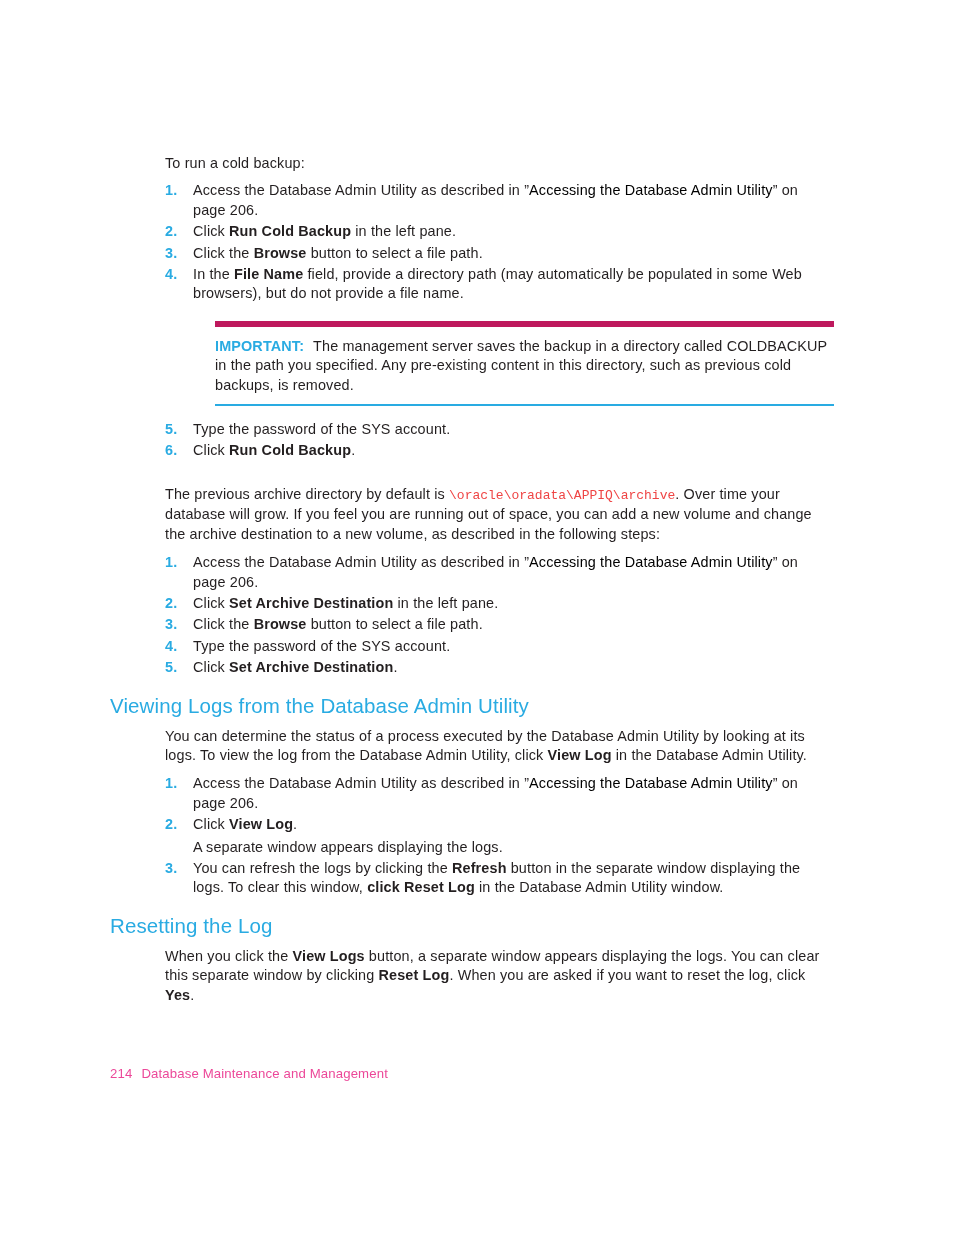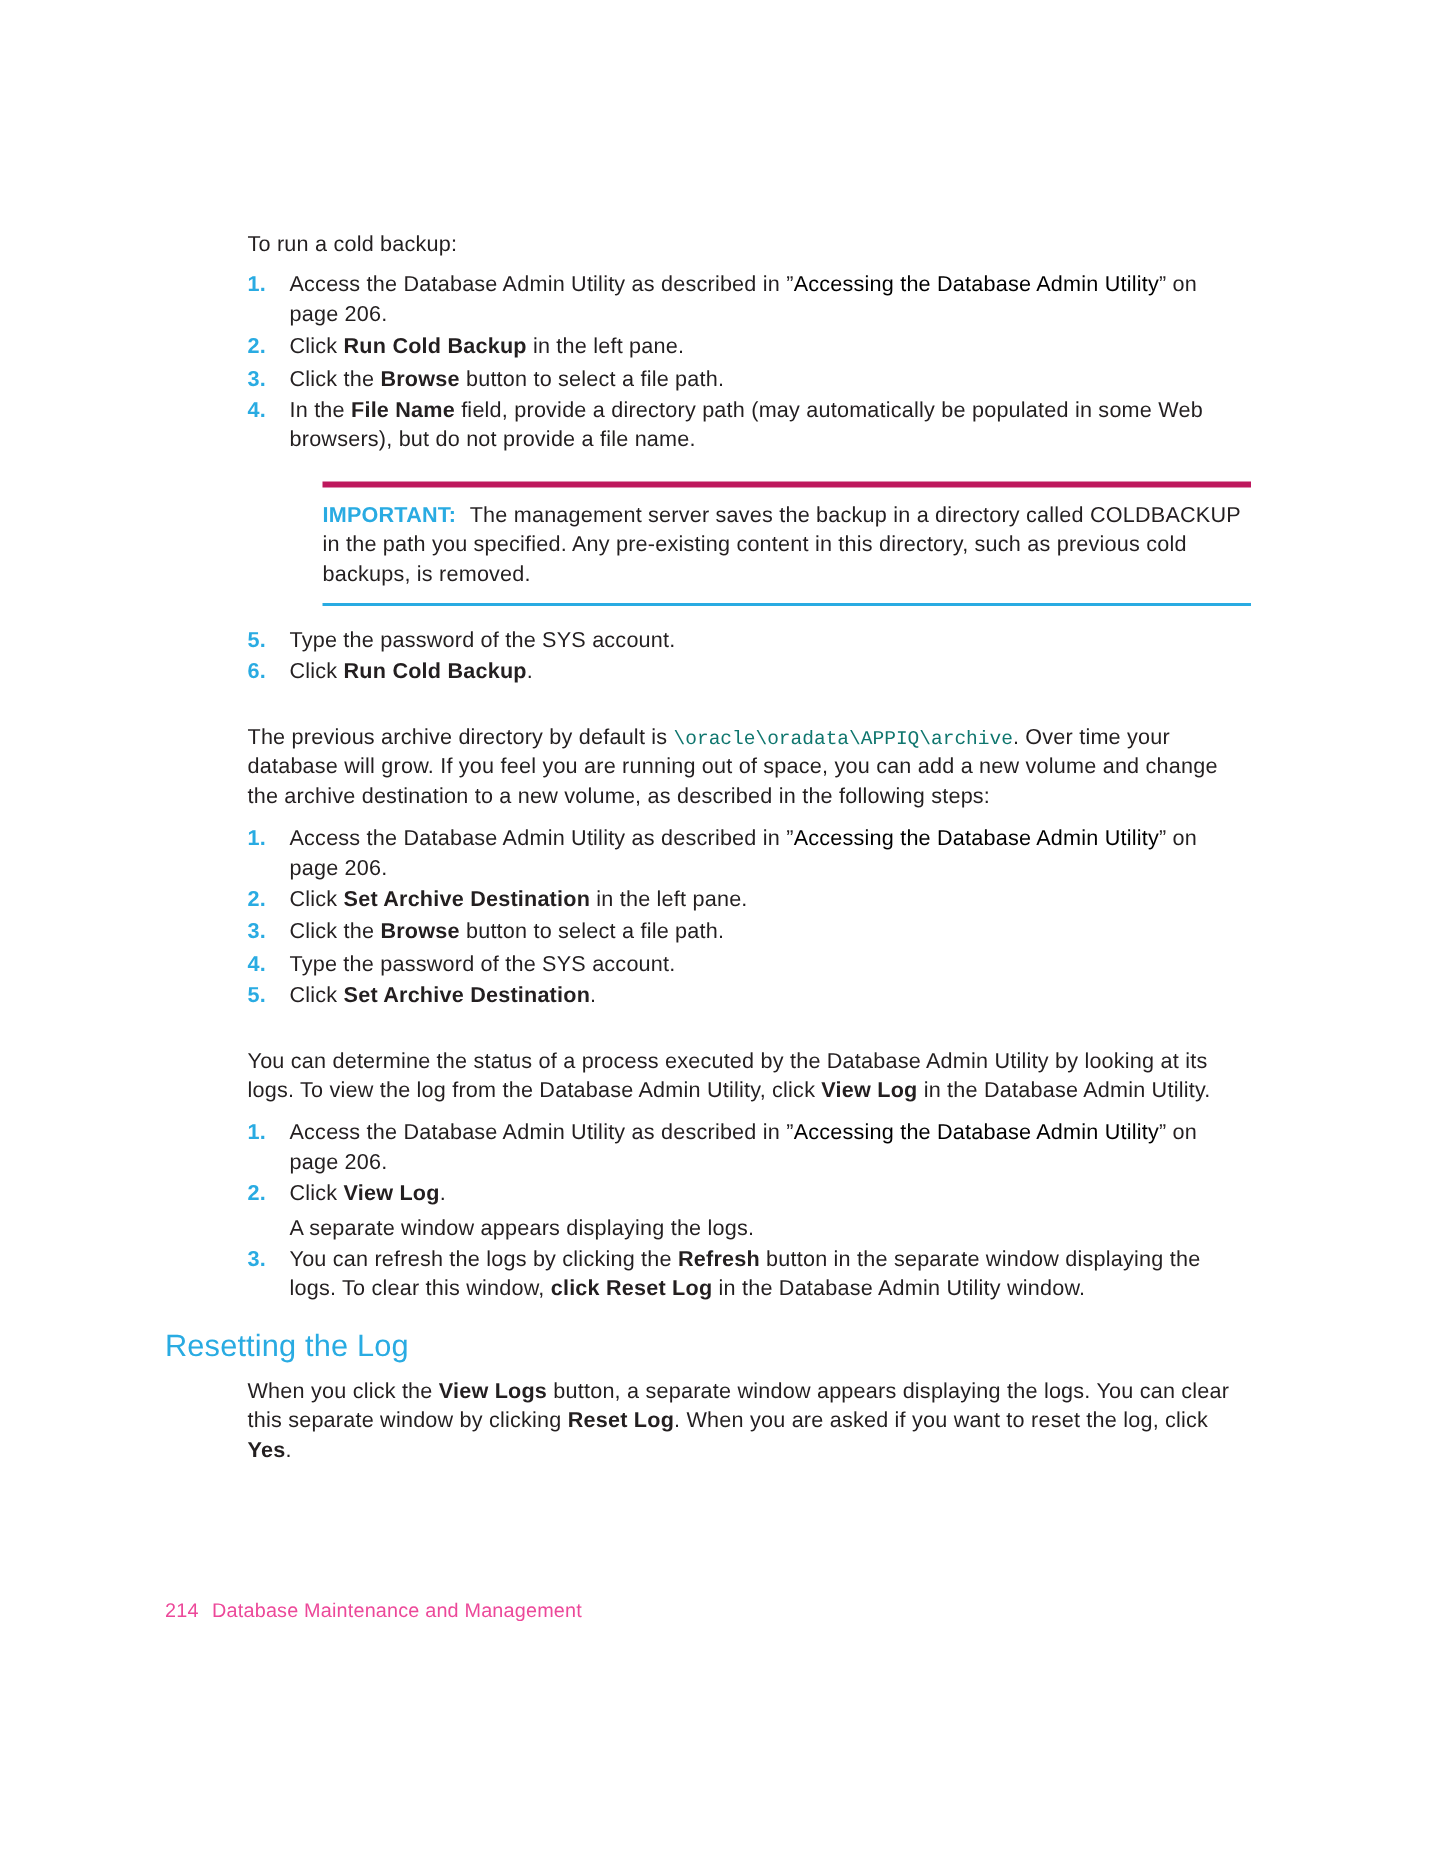--- a/index.html
+++ b/index.html
@@ -95,29 +95,29 @@
   b, strong { font-weight: 700; color: #231f20; }
 
   .xref {
     color: #000000;
   }
 
   code, .mono {
     font-family: "Liberation Mono", "DejaVu Sans Mono", monospace;
     font-size: 13px;
     letter-spacing: 0;
-    color: #0f766e;
+    color: #ef4444;
   }
 
   
   .note {
     margin: 17px 0 14px 0;
     margin-left: 105px;
     width: 619px;
-    border-top: 4px solid #be185d;
+    border-top: 6px solid #be185d;
     border-bottom: 2px solid #29abe2;
     padding: 10px 0 9px 0;
   }
   .note .note-body {
     font-size: 14.4px;
     line-height: 19.4px;
   }
   .note .note-label {
     color: #29abe2;
     font-weight: 700;
@@ -209,20 +209,21 @@
         <span class="num">4.</span>
         <span class="txt">Type the password of the SYS account.</span>
       </li>
       <li>
         <span class="num">5.</span>
         <span class="txt"><span>Click </span><b>Set Archive Destination</b><span>.</span></span>
       </li>
     </ol>
 
     <div class="gap-before-heading"></div>
+    <h2 class="section-heading">Viewing Logs from the Database Admin Utility</h2>
     <div class="gap-after-heading"></div>
 
     <p class="body-text para"><span>You can determine the status of a process executed by the Database Admin Utility by looking at its logs. To view the log from the Database Admin Utility, click </span><b>View Log</b><span> in the Database Admin Utility.</span></p>
 
     <div class="gap-sm"></div>
 
     <ol class="steps body-text">
       <li>
         <span class="num">1.</span>
         <span class="txt"><span>Access the Database Admin Utility as described in </span><span>”</span><span class="xref">Accessing the Database Admin Utility</span><span>”</span><span> on page 206.</span></span>

